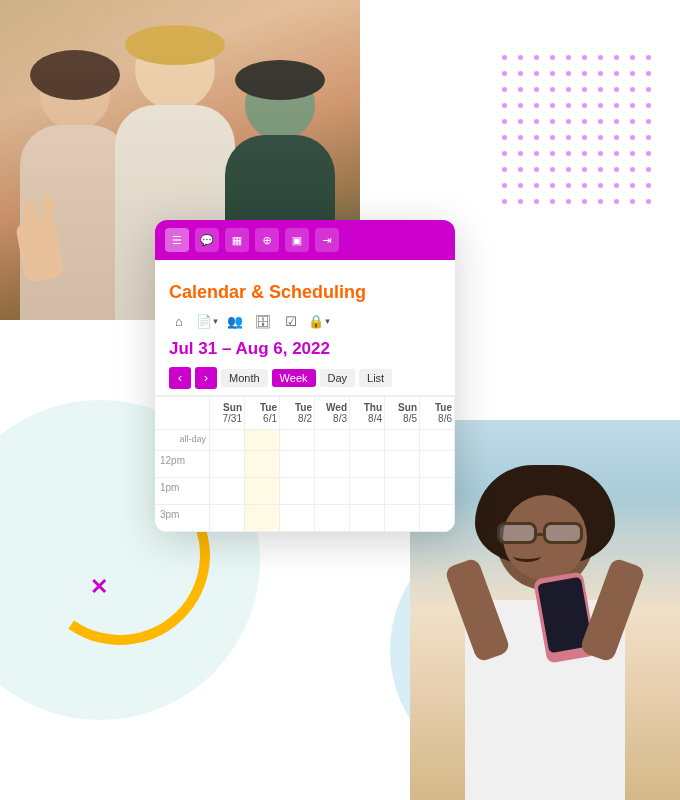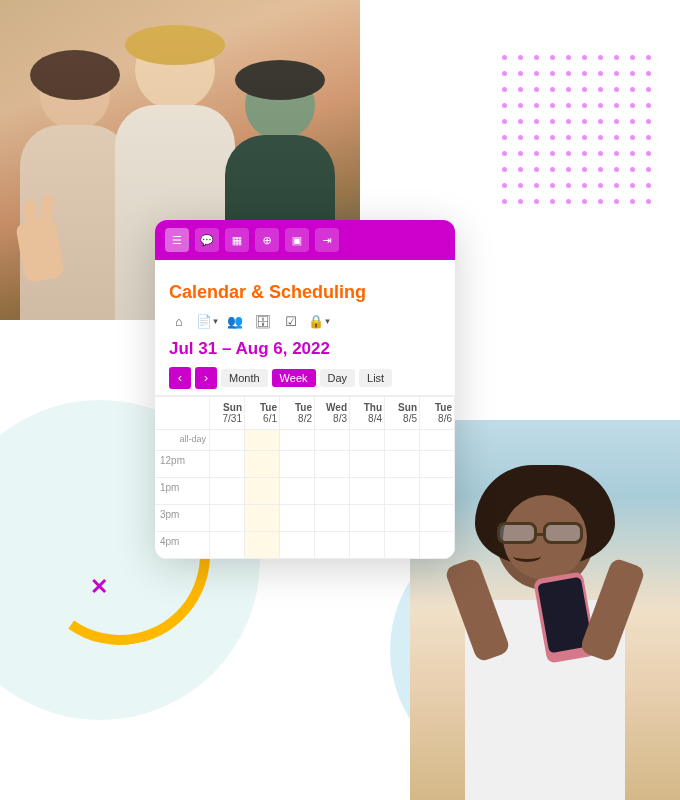--- a/index.html
+++ b/index.html
@@ -572,24 +572,14 @@
       <div class="time-label">3pm</div>
       <div class="time-cell"></div>
       <div class="time-cell highlighted"></div>
       <div class="time-cell"></div>
       <div class="time-cell"></div>
       <div class="time-cell"></div>
       <div class="time-cell"></div>
       <div class="time-cell"></div>
     </div>
 
-    <div class="time-row">
-      <div class="time-label">4pm</div>
-      <div class="time-cell"></div>
-      <div class="time-cell highlighted"></div>
-      <div class="time-cell"></div>
-      <div class="time-cell"></div>
-      <div class="time-cell"></div>
-      <div class="time-cell"></div>
-      <div class="time-cell"></div>
-    </div>
   </div>
 </div>
 
 </body></html>

